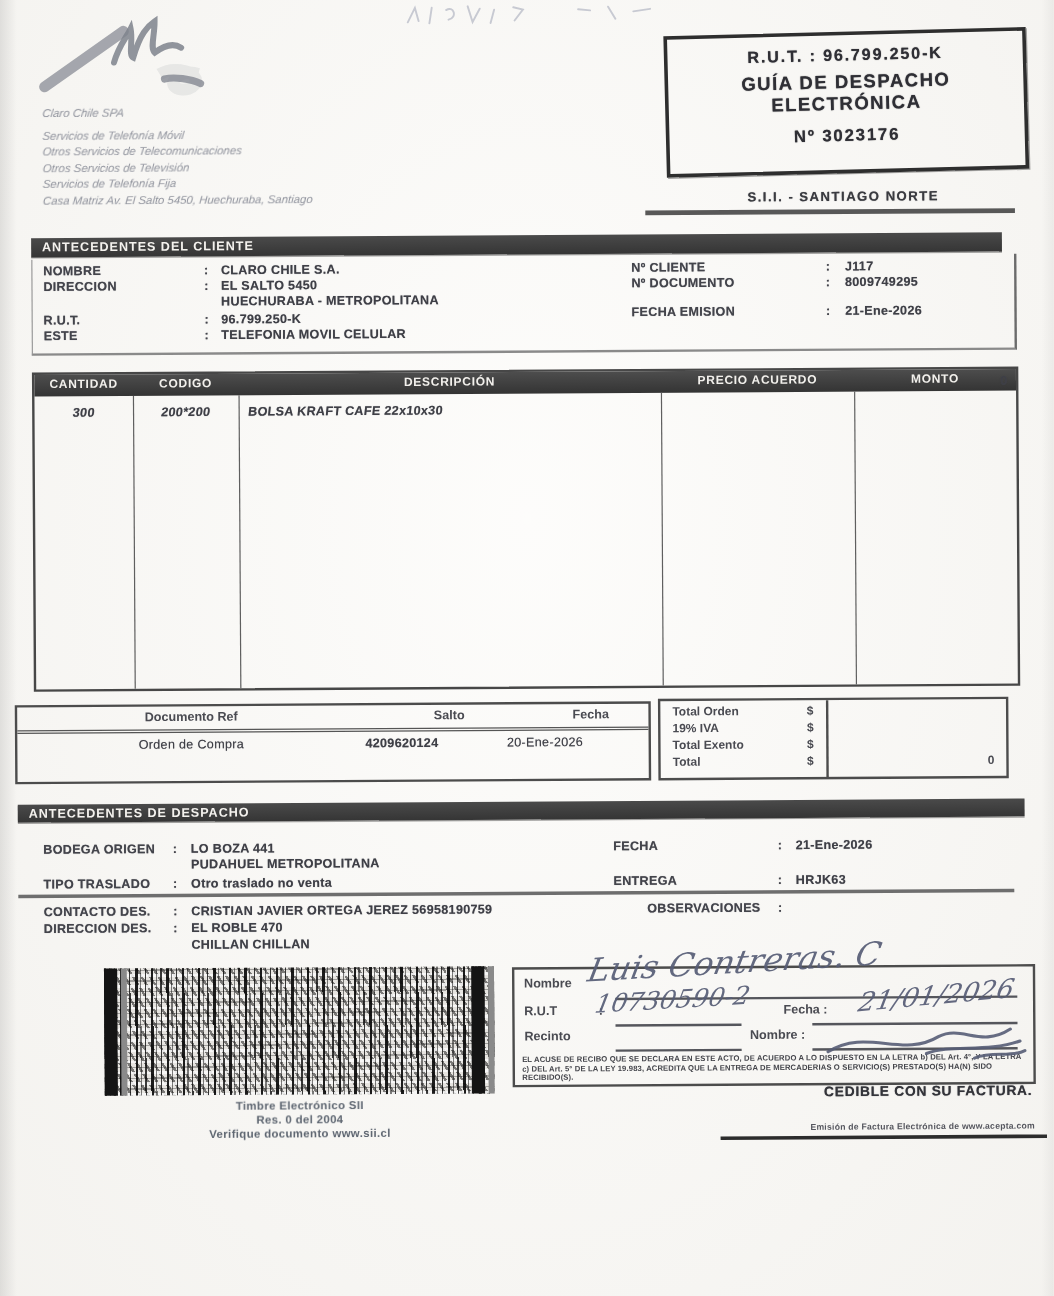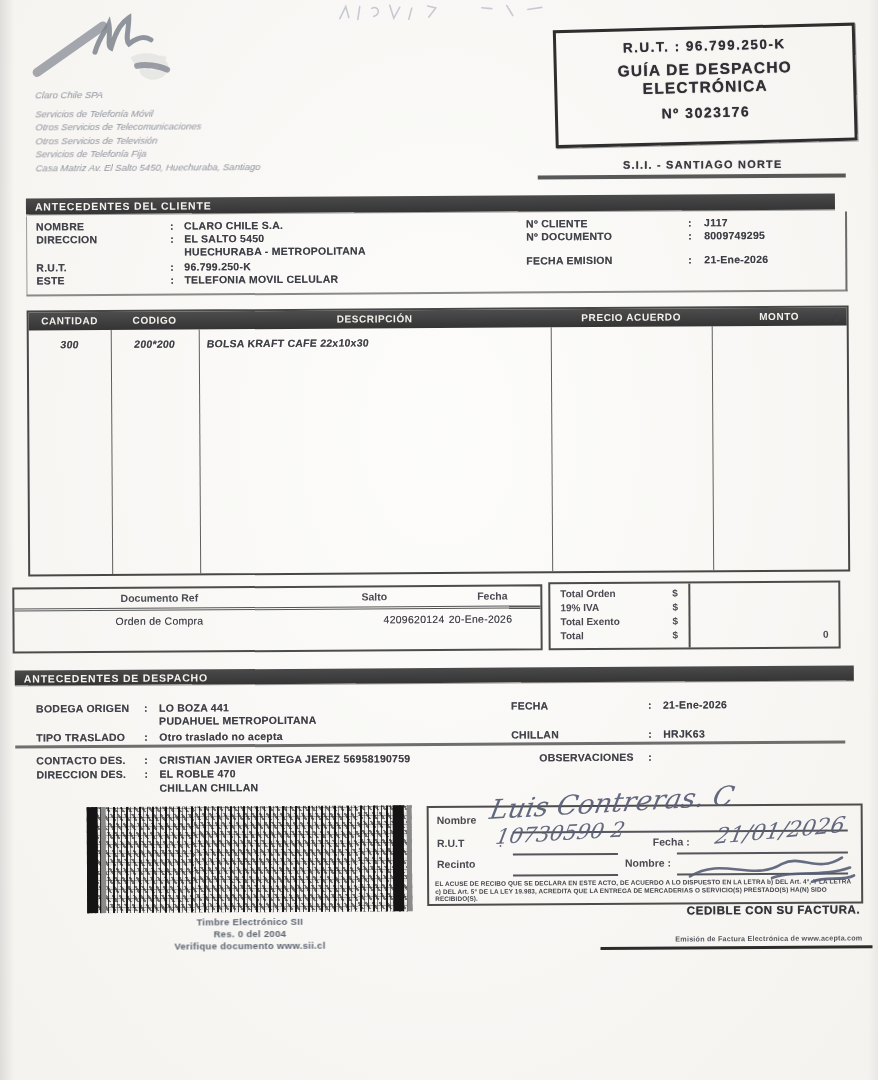--- a/index.html
+++ b/index.html
@@ -142,22 +142,22 @@
     </div>
   </div>
 
   <div class="abs boxed" style="left:12px;top:585px;width:526px;height:62px">
     <div style="position:absolute;left:0;right:0;top:0;height:19px;border-bottom:3px double #555">
       <span class="abs plain" style="left:0;width:290px;text-align:center;top:3px;font-size:10.5px">Documento Ref</span>
       <span class="abs plain" style="left:290px;width:140px;text-align:center;top:3px;font-size:10.5px">Salto</span>
       <span class="abs plain" style="left:430px;width:96px;text-align:center;top:3px;font-size:10.5px">Fecha</span>
     </div>
     <span class="abs val" style="left:0;width:290px;text-align:center;top:26px;font-weight:normal">Orden de Compra</span>
-    <span class="abs val" style="left:290px;width:140px;text-align:right;top:26px;font-weight:normal">4209620124</span>
-    <span class="abs val" style="left:418px;width:96px;text-align:center;top:26px;font-weight:normal">20-Ene-2026</span>
+    <span class="abs val" style="left:290px;width:140px;text-align:left;top:26px;font-weight:bold">4209620124</span>
+    <span class="abs val" style="left:408px;width:96px;text-align:left;top:26px;font-weight:normal">20-Ene-2026</span>
   </div>
 
   <div class="abs boxed" style="left:548px;top:583px;width:288px;height:64px">
     <div class="cellline" style="left:138px;background:#4c4c4c;width:2px"></div>
     <span class="abs plain" style="left:10px;top:4px">Total Orden</span>
     <span class="abs plain" style="left:122px;top:4px">$</span>
     <span class="abs plain" style="left:10px;top:18px">19% IVA</span>
     <span class="abs plain" style="left:122px;top:18px">$</span>
     <span class="abs plain" style="left:10px;top:32px">Total Exento</span>
     <span class="abs plain" style="left:122px;top:32px">$</span>
@@ -168,27 +168,27 @@
 
   <div class="abs bar" style="left:14px;top:668px;width:830px;height:15px">ANTECEDENTES DE DESPACHO</div>
 
   <span class="abs lbl" style="left:35px;top:700px">BODEGA ORIGEN</span>
   <span class="abs lbl" style="left:143px;top:700px">:</span>
   <span class="abs val" style="left:158px;top:700px">LO BOZA 441</span>
   <span class="abs val" style="left:158px;top:713px">PUDAHUEL  METROPOLITANA</span>
 
   <span class="abs lbl" style="left:35px;top:729px">TIPO TRASLADO</span>
   <span class="abs lbl" style="left:143px;top:729px">:</span>
-  <span class="abs val" style="left:158px;top:729px;font-weight:bold">Otro traslado no acepta</span>
+  <span class="abs val" style="left:158px;top:729px;font-weight:bold">Otro traslado no venta</span>
 
   <span class="abs lbl" style="left:510px;top:700px">FECHA</span>
   <span class="abs lbl" style="left:647px;top:700px">:</span>
   <span class="abs val" style="left:662px;top:700px">21-Ene-2026</span>
 
-  <span class="abs lbl" style="left:510px;top:729px">CHILLAN</span>
+  <span class="abs lbl" style="left:510px;top:729px">ENTREGA</span>
   <span class="abs lbl" style="left:647px;top:729px">:</span>
   <span class="abs val" style="left:662px;top:729px">HRJK63</span>
 
   <div class="abs" style="left:14px;top:743px;width:830px;height:3px;background:#6e6e6e"></div>
 
   <span class="abs lbl" style="left:35px;top:752px">CONTACTO DES.</span>
   <span class="abs lbl" style="left:143px;top:752px">:</span>
   <span class="abs val" style="left:158px;top:752px">CRISTIAN JAVIER ORTEGA JEREZ 56958190759</span>
 
   <span class="abs lbl" style="left:35px;top:766px">DIRECCION DES.</span>

